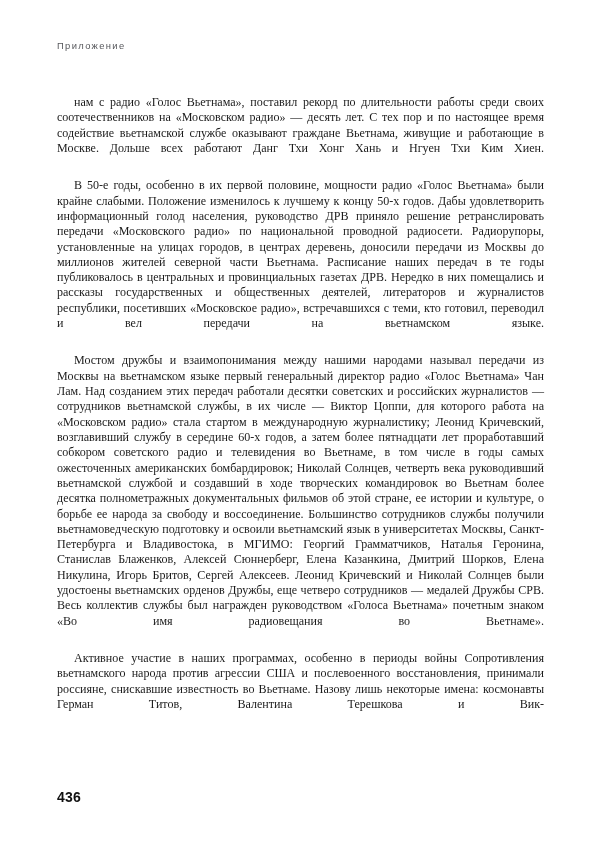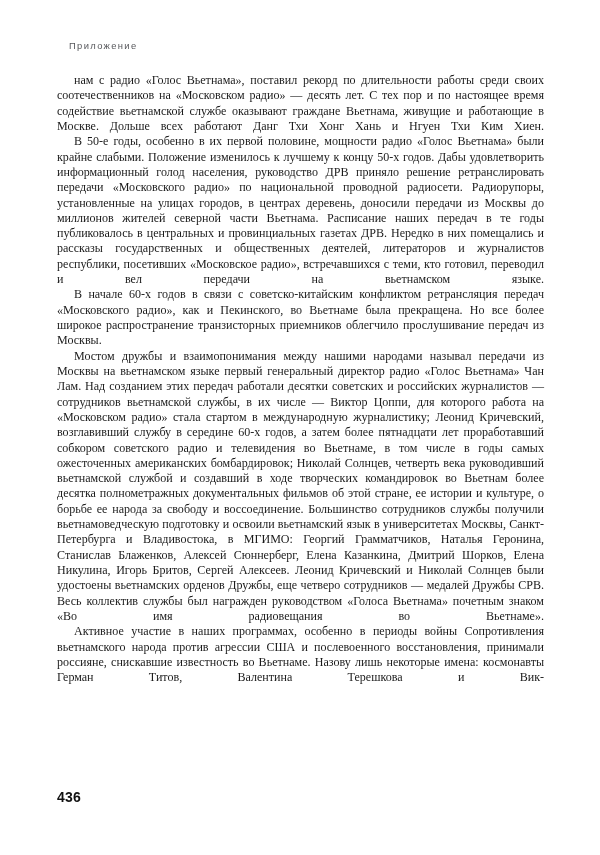--- a/index.html
+++ b/index.html
@@ -21,21 +21,21 @@
   .page {
     position: relative;
     width: 600px;
     height: 855px;
     box-sizing: border-box;
   }
 
   
   .running-head {
     position: absolute;
-    left: 69px;
+    left: 57px;
     top: 40px;
     font-family: "Liberation Sans", "DejaVu Sans", sans-serif;
     font-size: 9.4px;
     letter-spacing: 1.35px;
     color: #57585c;
     white-space: nowrap;
   }
 
   
   .text-column {
@@ -51,20 +51,21 @@
     line-height: 15.32px;
     text-align: justify;
     text-indent: 17px;
     hyphens: manual;
     word-spacing: 0.02em;
   }
 
   
   .para.full-justify {
     text-align-last: justify;
+    margin-top: 22px;
   }
 
   
   .folio {
     position: absolute;
     left: 57px;
     top: 789px;
     font-family: "Liberation Sans", "DejaVu Sans", sans-serif;
     font-size: 14px;
     font-weight: 700;
@@ -75,20 +76,19 @@
 </head>
 <body>
 
 <div class="page">
 
   <div class="running-head">Приложение</div>
 
   <div class="text-column">
     <p class="para full-justify">нам с радио «Голос Вьетнама», поставил рекорд по длительности работы среди своих соотечественников на «Московском радио» — десять лет. С тех пор и по настоящее время содействие вьетнамской службе оказывают граждане Вьетнама, живущие и работающие в Москве. Дольше всех работают Данг Тхи Хонг Хань и Нгуен Тхи Ким Хиен.</p>
     <p class="para full-justify">В 50-е годы, особенно в их первой половине, мощности радио «Голос Вьетнама» были крайне слабыми. Положение изменилось к лучшему к концу 50-х годов. Дабы удовлетворить информационный голод населения, руководство ДРВ приняло решение ретранслировать передачи «Московского радио» по национальной проводной радиосети. Радиорупоры, установленные на улицах городов, в центрах деревень, доносили передачи из Москвы до миллионов жителей северной части Вьетнама. Расписание наших передач в те годы публиковалось в центральных и провинциальных газетах ДРВ. Нередко в них помещались и рассказы государственных и общественных деятелей, литераторов и журналистов республики, посетивших «Московское радио», встречавшихся с теми, кто готовил, переводил и вел передачи на вьетнамском языке.</p>
-    <p class="para full-justify">В начале 60-х годов в связи с советско-китайским конфликтом ретрансляция передач «Московского радио», как и Пекинского, во Вьетнаме была прекращена. Но все более широкое распространение транзисторных приемников облегчило прослушивание передач из Москвы.</p>
     <p class="para full-justify">Мостом дружбы и взаимопонимания между нашими народами называл передачи из Москвы на вьетнамском языке первый генеральный директор радио «Голос Вьетнама» Чан Лам. Над созданием этих передач работали десятки советских и российских журналистов — сотрудников вьетнамской службы, в их числе — Виктор Цоппи, для которого работа на «Московском радио» стала стартом в международную журналистику; Леонид Кричевский, возглавивший службу в середине 60-х годов, а затем более пятнадцати лет проработавший собкором советского радио и телевидения во Вьетнаме, в том числе в годы самых ожесточенных американских бомбардировок; Николай Солнцев, четверть века руководивший вьетнамской службой и создавший в ходе творческих командировок во Вьетнам более десятка полнометражных документальных фильмов об этой стране, ее истории и культуре, о борьбе ее народа за свободу и воссоединение. Большинство сотрудников службы получили вьетнамоведческую подготовку и освоили вьетнамский язык в университетах Москвы, Санкт-Петербурга и Владивостока, в МГИМО: Георгий Грамматчиков, Наталья Геронина, Станислав Блаженков, Алексей Сюннерберг, Елена Казанкина, Дмитрий Шорков, Елена Никулина, Игорь Бритов, Сергей Алексеев. Леонид Кричевский и Николай Солнцев были удостоены вьетнамских орденов Дружбы, еще четверо сотрудников — медалей Дружбы СРВ. Весь коллектив службы был награжден руководством «Голоса Вьетнама» почетным знаком «Во имя радиовещания во Вьетнаме».</p>
     <p class="para full-justify">Активное участие в наших программах, особенно в периоды войны Сопротивления вьетнамского народа против агрессии США и послевоенного восстановления, принимали россияне, снискавшие известность во Вьетнаме. Назову лишь некоторые имена: космонавты Герман Титов, Валентина Терешкова и Вик-</p>
   </div>
 
   <div class="folio">436</div>
 
 </div>
 
 </body></html>

